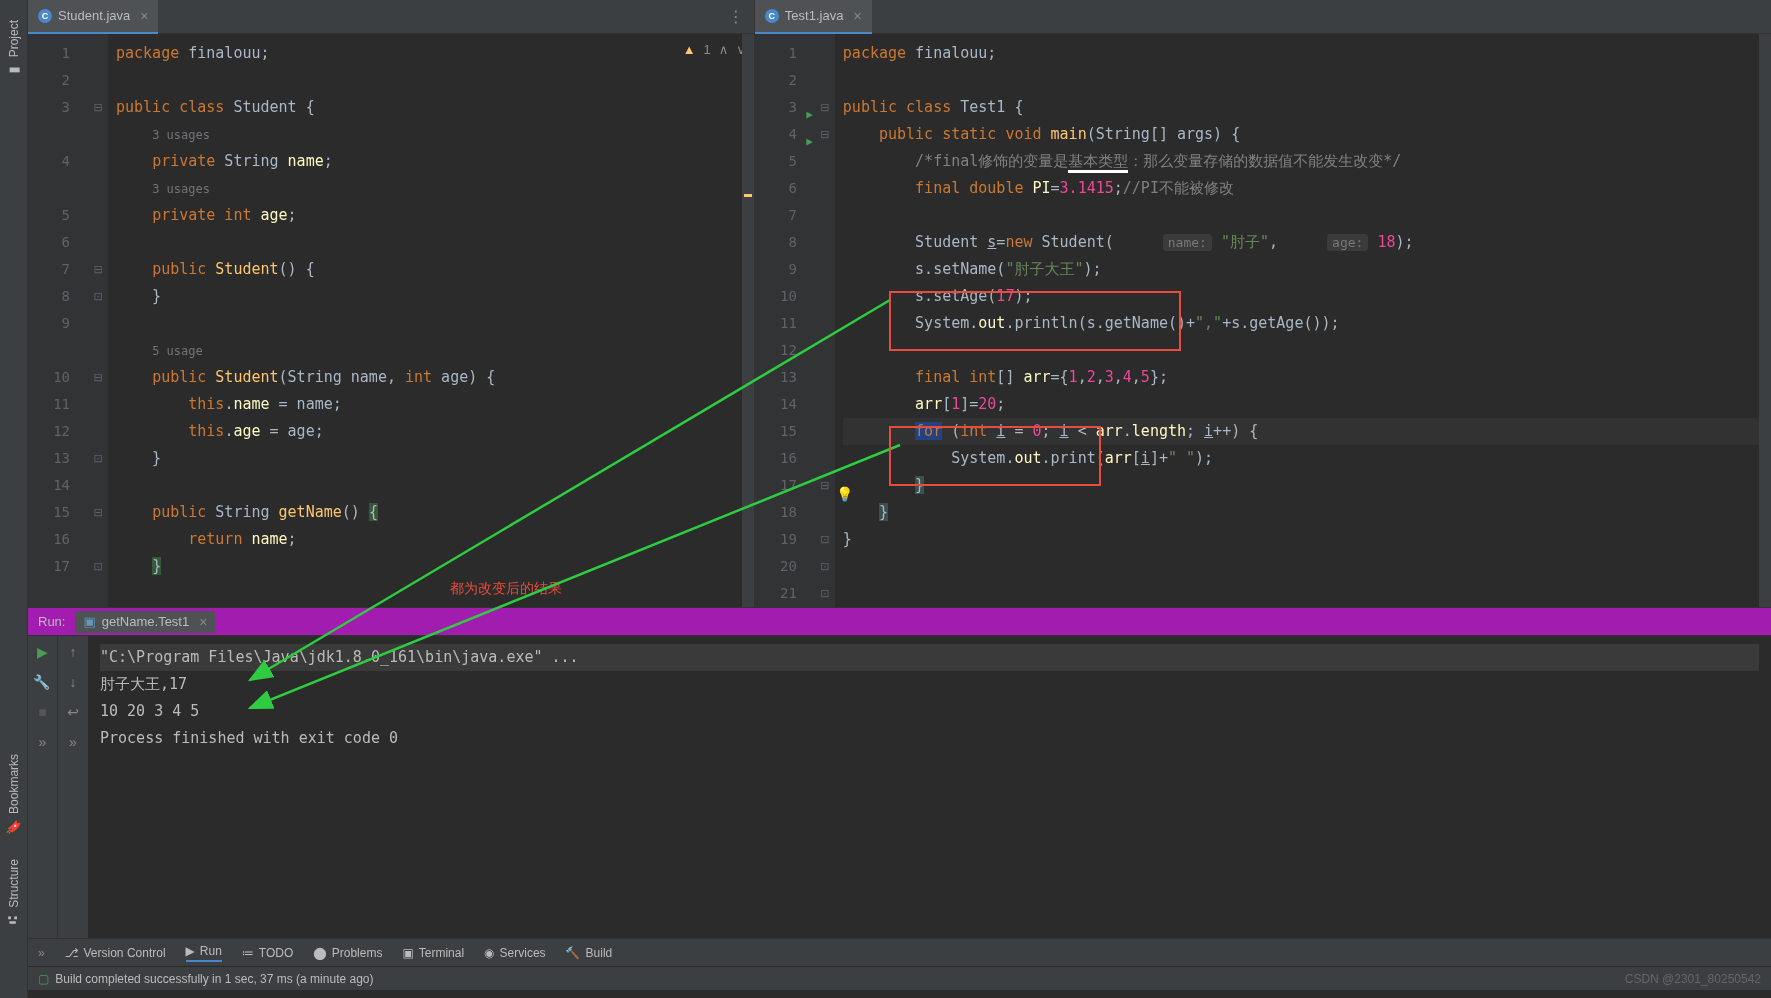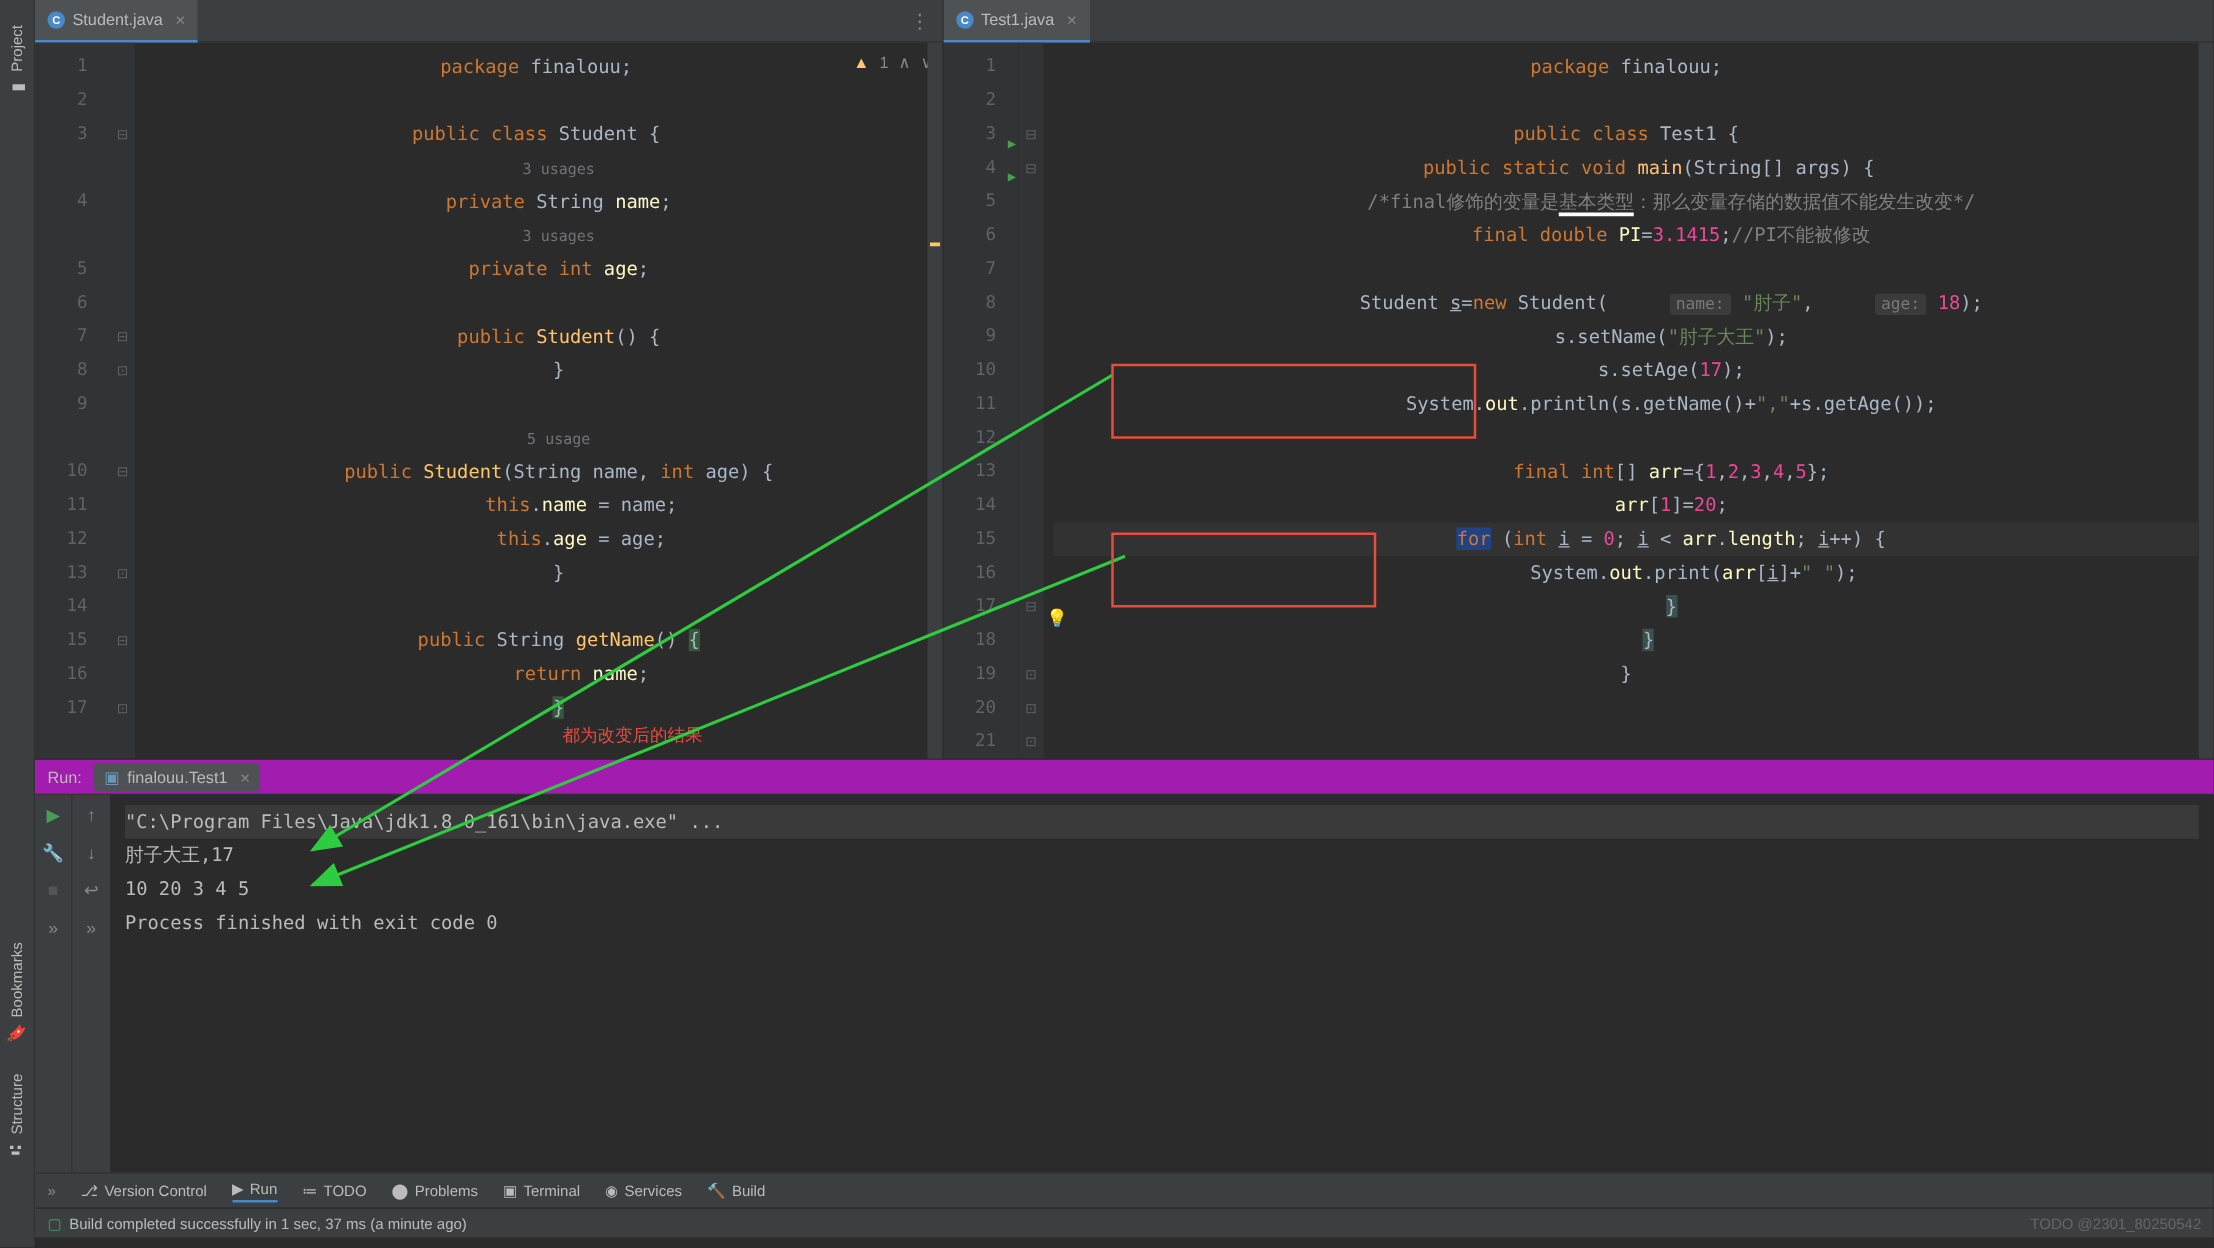--- a/index.html
+++ b/index.html
@@ -53,21 +53,21 @@
 .tab-icon { width: 14px; height: 14px; background: #4a88c7; border-radius: 50%; display: inline-flex; align-items: center; justify-content: center; font-size: 9px; color: #fff; font-weight: bold; }
 .tab-close { color: #888; font-size: 14px; margin-left: 4px; }
 .tab-menu { margin-left: auto; padding: 0 10px; color: #888; }
 .editor-body { flex: 1; display: flex; overflow: hidden; position: relative; }
 .gutter { width: 60px; background: #313335; color: #606366; font-family: 'Consolas', monospace; font-size: 14px; text-align: right; padding-top: 6px; user-select: none; }
 .gutter-line { height: 27px; line-height: 27px; padding-right: 18px; position: relative; }
 .gutter-marker { position: absolute; right: 2px; top: 7px; color: #499c54; font-size: 11px; }
 .fold-col { width: 20px; background: #313335; padding-top: 6px; }
 .fold-marker { height: 27px; display: flex; align-items: center; justify-content: center; color: #606366; font-size: 11px; }
 .code-area { flex: 1; font-family: 'Consolas', monospace; font-size: 15px; padding-top: 6px; padding-left: 8px; overflow: hidden; position: relative; }
-.code-line { height: 27px; line-height: 27px; white-space: pre; text-align: center; }
+.code-line { height: 27px; line-height: 27px; white-space: pre; }
 .kw { color: #cc7832; }
 .str { color: #6a8759; }
 .num { color: #ec4899; }
 .method { color: #ffc66d; }
 .comment { color: #808080; }
 .field { color: #fef9c3; }
 .usage { color: #72737a; font-size: 12px; }
 .hint { background: #3b3b3b; color: #787878; padding: 1px 5px; border-radius: 3px; font-size: 13px; margin-left: 40px; }
 .underline1 { border-bottom: 3px solid #fff; }
 .red-box { border: 2px solid #e74c3c; display: inline-block; padding: 0 2px; }
@@ -286,21 +286,21 @@
           <span class="bulb" style="left:82px; top:452px;">💡</span>
         </div>
       </div>
     </div>
 
     <div class="run-panel">
       <div class="run-header">
         <span>Run:</span>
         <div class="run-tab">
           <span style="color:#6897bb">▣</span>
-          <span>finalouu.Test1</span>
+          <span>getName.Test1</span>
           <span class="tab-close">×</span>
         </div>
       </div>
       <div class="run-body">
         <div class="run-toolbar">
           <span class="run-tool play">▶</span>
           <span class="run-tool">🔧</span>
           <span class="run-tool" style="color:#555">■</span>
           <span class="run-tool">»</span>
         </div>
@@ -348,21 +348,21 @@
       <div class="tool-item">
           <span>🔨</span>
           <span>Build</span>
         </div>
     </div>
     <div class="status-bar">
       <div style="display:flex;align-items:center;gap:6px">
         <span style="color:#499c54">▢</span>
         <span>Build completed successfully in 1 sec, 37 ms (a minute ago)</span>
       </div>
-      <span style="color:#666">TODO @2301_80250542</span>
+      <span style="color:#666">CSDN @2301_80250542</span>
     </div>
   </div>
 </div>
 
 <div class="annotation" style="left:450px; top:580px;">都为改变后的结果</div>
 
 <svg class="overlay" width="1771" height="998">
   <defs>
     <marker id="arrowhead" markerWidth="10" markerHeight="8" refX="9" refY="4" orient="auto">
       <polygon points="0 0, 10 4, 0 8" fill="#2ecc40"></polygon>

